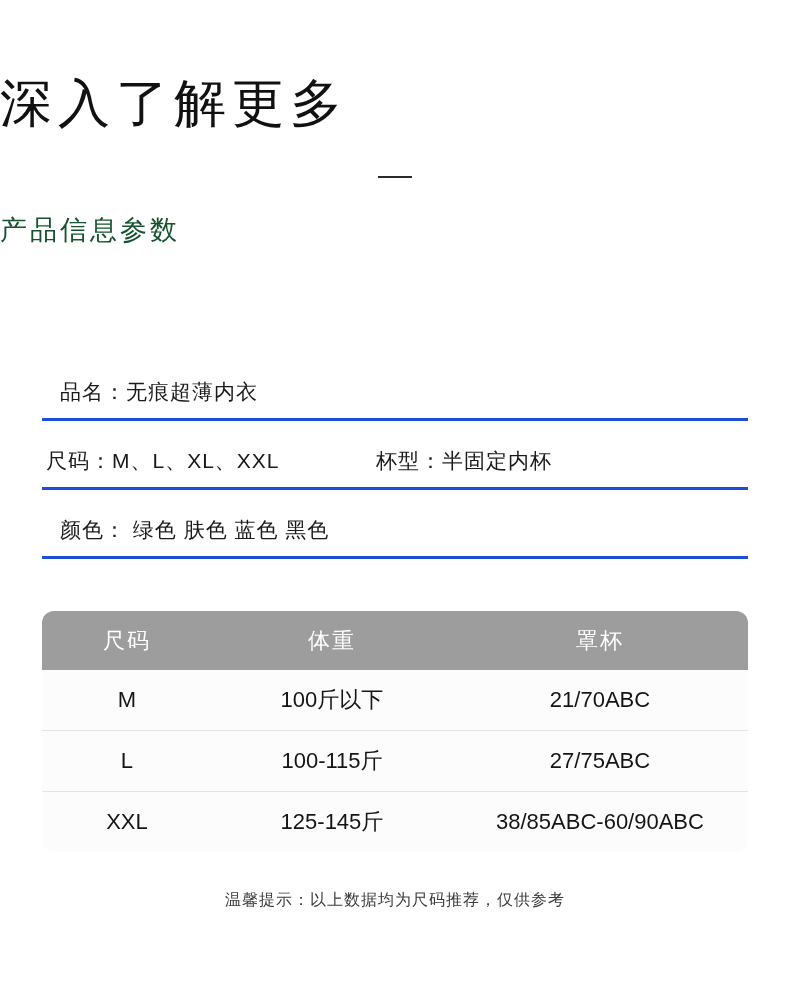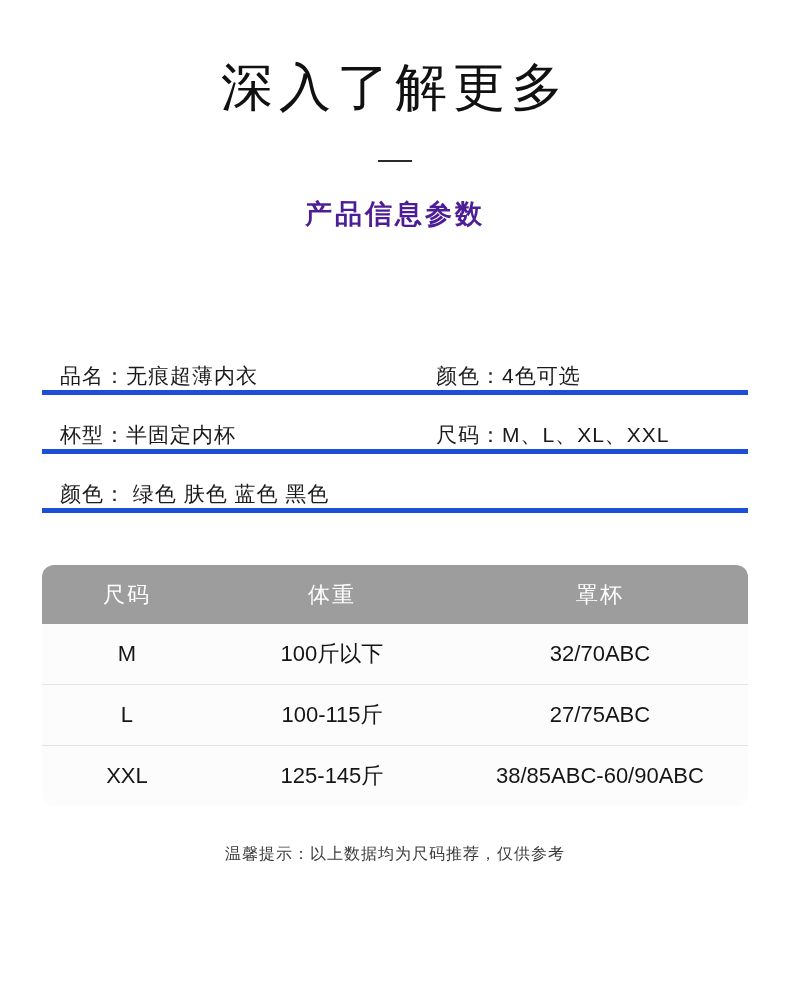--- a/index.html
+++ b/index.html
@@ -16,55 +16,55 @@
   }
   .page {
     position: relative;
     width: 790px;
     height: 996px;
     box-sizing: border-box;
   }
 
   
   .header {
-    text-align: center;
-    padding-top: 56px;
+    text-align: left;
+    padding-top: 72px;
   }
   .main-title {
     font-size: 52px;
     font-weight: 400;
     letter-spacing: 6px;
     color: #111111;
     line-height: 1.2;
     margin: 0;
   }
   .divider-dash {
     width: 34px;
     height: 2px;
     background: #2b2b2b;
     margin: 42px auto 0 auto;
   }
   .sub-title {
     font-size: 27px;
-    font-weight: 700;
+    font-weight: 400;
     letter-spacing: 3px;
-    color: #4c1d95;
+    color: #14532d;
     margin: 34px 0 0 0;
   }
 
   
   .spec-block {
     margin: 104px 42px 0 42px;
   }
   .spec-row {
     display: flex;
     align-items: flex-end;
-    border-bottom: 5px solid #1d4ed8;
+    border-bottom: 3px solid #1d4ed8;
     height: 54px;
-    padding-bottom: 0;
+    padding-bottom: 12px;
   }
   .spec-cell {
     font-size: 21px;
     letter-spacing: 1px;
     color: #1a1a1a;
     white-space: nowrap;
   }
   .spec-cell.left {
     width: 390px;
     padding-left: 18px;
@@ -134,45 +134,44 @@
 
   <div class="header">
     <h1 class="main-title">深入了解更多</h1>
     <div class="divider-dash"></div>
     <h2 class="sub-title">产品信息参数</h2>
   </div>
 
   <div class="spec-block">
     <div class="spec-row">
       <div class="spec-cell left">品名：无痕超薄内衣</div>
-      <div class="spec-cell right">颜色：4色可选</div>
     </div>
     <div class="spec-row">
+      <div class="spec-cell right">尺码：M、L、XL、XXL</div>
       <div class="spec-cell left">杯型：半固定内杯</div>
-      <div class="spec-cell right">尺码：M、L、XL、XXL</div>
     </div>
     <div class="spec-row">
       <div class="spec-cell full">颜色： 绿色 肤色 蓝色 黑色</div>
     </div>
   </div>
 
   <div class="size-table-wrap">
     <table class="size-table">
       <thead>
         <tr>
           <th class="col-size">尺码</th>
           <th class="col-weight">体重</th>
           <th class="col-cup">罩杯</th>
         </tr>
       </thead>
       <tbody>
         <tr>
           <td>M</td>
           <td>100斤以下</td>
-          <td>32/70ABC</td>
+          <td>21/70ABC</td>
         </tr>
         <tr>
           <td>L</td>
           <td>100-115斤</td>
           <td>27/75ABC</td>
         </tr>
         <tr>
           <td>XXL</td>
           <td>125-145斤</td>
           <td>38/85ABC-60/90ABC</td>

